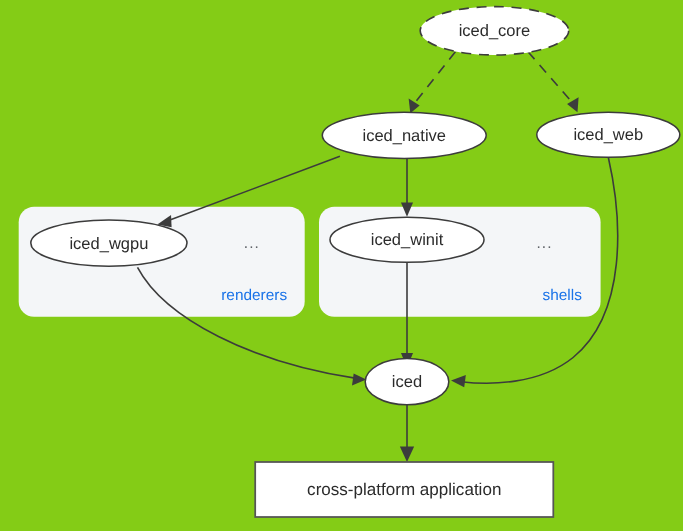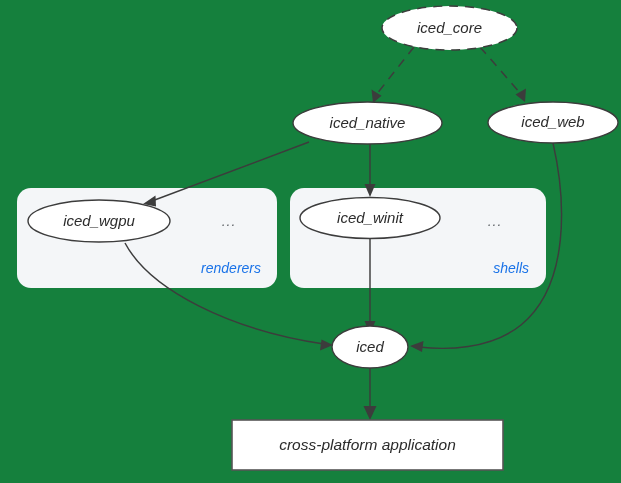--- a/index.html
+++ b/index.html
@@ -7,23 +7,22 @@
     padding: 0;
     background: #ffffff;
   }
   body {
     font-family: "Liberation Sans", sans-serif;
   }
   #canvas {
     position: relative;
     width: 621px;
     height: 483px;
-    background: #15803d;
+    background: #84cc16;
     overflow: hidden;
-    font-style: italic;
   }
   #diagram-svg {
     position: absolute;
     top: 0;
     left: 0;
     width: 621px;
     height: 483px;
   }
   .node-label {
     font-family: "Liberation Sans", sans-serif;

